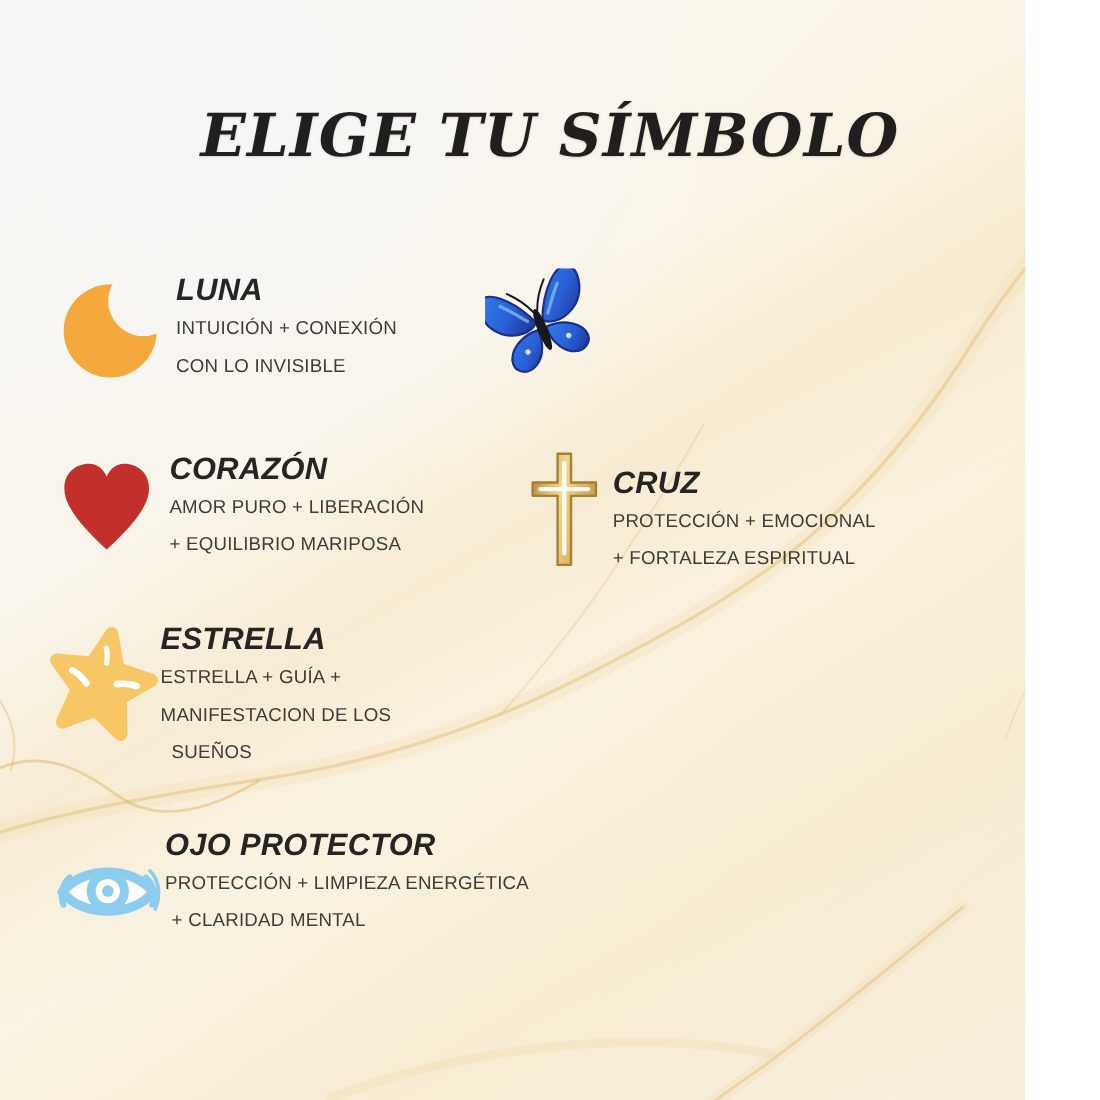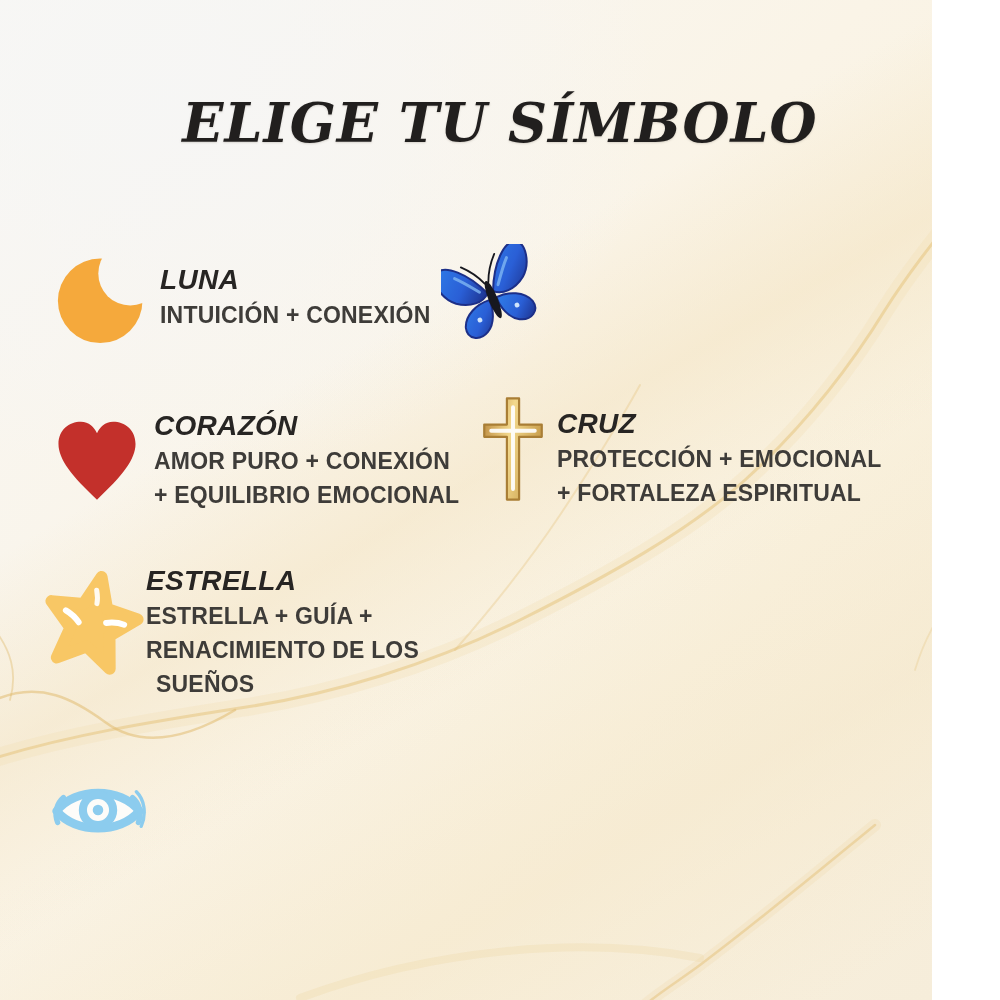--- a/index.html
+++ b/index.html
@@ -24,32 +24,31 @@
     text-shadow:0 1px 2px rgba(120,110,100,0.25);
   }
 
   .item{position:absolute;display:flex;align-items:center;}
   .icon{display:block;flex:0 0 auto;}
   .text h2{
     margin:0;font-style:italic;font-weight:bold;
     font-size:28px;line-height:36px;letter-spacing:.3px;color:#272523;
   }
   .text .line{
-    font-size:23px;line-height:34px;letter-spacing:.2px;color:#3e3c39;
+    font-size:17px;line-height:34px;letter-spacing:.2px;color:#3e3c39;
     white-space:nowrap;
-    font-weight:bold;
   }
 
   .luna     {left:56px;  top:242px;}
   .luna .icon{margin-top:6px;margin-right:10px;}
   .mariposa {left:441px; top:240px;}
   .mariposa .icon{margin-top:4px;margin-right:2px;}
   .corazon  {left:52px;  top:408px;}
   .corazon .icon{margin-top:8px;margin-right:12px;}
-  .cruz     {left:479px; top:386px;}
+  .cruz     {left:479px; top:400px;}
   .cruz .icon{margin-right:10px;}
   .cruz .text{margin-top:14px;}
   .estrella {left:40px;  top:550px;}
   .estrella .icon{margin-right:2px;}
   .estrella .text{margin-top:13px;}
   .colmillo {left:484px; top:556px;}
   .colmillo .icon{margin-right:8px;}
   .colmillo .text{margin-top:2px;}
   .ojo      {left:50px;  top:748px;}
   .ojo .icon{margin-top:24px;margin-right:4px;}
@@ -83,20 +82,21 @@
             <rect x="0" y="0" width="100" height="106" fill="white"></rect>
             <circle cx="79" cy="27" r="34" fill="black"></circle>
           </mask>
         </defs>
         <circle cx="47" cy="56" r="45" fill="#f5a93c" mask="url(#mooncut)"></circle>
       </svg>
     </span>
     <div class="text">
       <h2>LUNA</h2>
       <div class="line">INTUICIÓN + CONEXIÓN</div>
+      <div class="line">CON LO INVISIBLE</div>
     </div>
   </div>
 
   <div class="item mariposa">
     <span class="icon">
       <svg width="100" height="96" viewBox="0 0 100 96">
         <defs>
           <linearGradient id="wingblue" x1="0" y1="0" x2="1" y2="1">
             <stop offset="0" stop-color="#2f7de8"></stop>
             <stop offset="0.55" stop-color="#2a5fd6"></stop>
@@ -128,22 +128,22 @@
   </div>
 
   <div class="item corazon">
     <span class="icon">
       <svg width="90" height="86" viewBox="0 0 100 96">
         <path d="M50 90 C22 64 7 45 7 28 C7 12 19 3 32 3 C41 3 47 9 50 16 C53 9 59 3 68 3 C81 3 93 12 93 28 C93 45 78 64 50 90 Z" fill="#c3302b"></path>
       </svg>
     </span>
     <div class="text">
       <h2>CORAZÓN</h2>
-      <div class="line">AMOR PURO + CONEXIÓN</div>
-      <div class="line">+ EQUILIBRIO EMOCIONAL</div>
+      <div class="line">AMOR PURO + LIBERACIÓN</div>
+      <div class="line">+ EQUILIBRIO MARIPOSA</div>
     </div>
   </div>
 
   <div class="item cruz">
     <span class="icon">
       <svg width="68" height="126" viewBox="0 0 78 128">
         <defs>
           <linearGradient id="gold" x1="0" y1="0" x2="1" y2="0.3">
             <stop offset="0" stop-color="#b9863b"></stop>
             <stop offset="0.5" stop-color="#f3d98d"></stop>
@@ -168,33 +168,38 @@
           <path d="M52 12 L64 42 L96 46 L72 68 L79 100 L52 83 L25 100 L32 68 L8 46 L40 42 Z" fill="#f8c765" stroke="#f8c765" stroke-width="12" stroke-linejoin="round"></path>
           <path d="M24 52 C30 54 35 57 39 61" stroke="#ffffff" stroke-width="6" fill="none" stroke-linecap="round"></path>
           <path d="M66 56 C72 54 78 53 84 54" stroke="#ffffff" stroke-width="6" fill="none" stroke-linecap="round"></path>
           <path d="M50 26 C52 31 53 35 53 39" stroke="#ffffff" stroke-width="5" fill="none" stroke-linecap="round" opacity="0.9"></path>
         </g>
       </svg>
     </span>
     <div class="text">
       <h2>ESTRELLA</h2>
       <div class="line">ESTRELLA + GUÍA +</div>
-      <div class="line">RENACIMIENTO DE LOS</div>
+      <div class="line">MANIFESTACION DE LOS</div>
       <div class="line" style="padding-left:10px;">SUEÑOS</div>
     </div>
   </div>
 
 
   <div class="item ojo">
     <span class="icon">
       <svg width="96" height="78" viewBox="0 0 100 80">
         <path d="M7 40 C26 15 74 15 93 40 C74 64 26 64 7 40 Z" fill="#fdfcf9" stroke="#8cccee" stroke-width="9" stroke-linejoin="round"></path>
         <circle cx="50" cy="39" r="20" fill="#8cccee"></circle>
         <circle cx="50" cy="39" r="11.5" fill="#fdfcf9"></circle>
         <circle cx="50" cy="39" r="5.5" fill="#8cccee"></circle>
         <path d="M14 26 C7 32 4 42 8 52" stroke="#8cccee" stroke-width="5.5" fill="none" stroke-linecap="round"></path>
         <path d="M86 26 C93 32 96 42 92 52" stroke="#8cccee" stroke-width="5.5" fill="none" stroke-linecap="round"></path>
         <path d="M90 20 C98 28 101 42 95 56" stroke="#8cccee" stroke-width="3.5" fill="none" stroke-linecap="round"></path>
       </svg>
     </span>
+    <div class="text">
+      <h2>OJO PROTECTOR</h2>
+      <div class="line">PROTECCIÓN + LIMPIEZA ENERGÉTICA</div>
+      <div class="line" style="padding-left:6px;">+ CLARIDAD MENTAL</div>
+    </div>
   </div>
 
 </div>
 
 </body></html>

